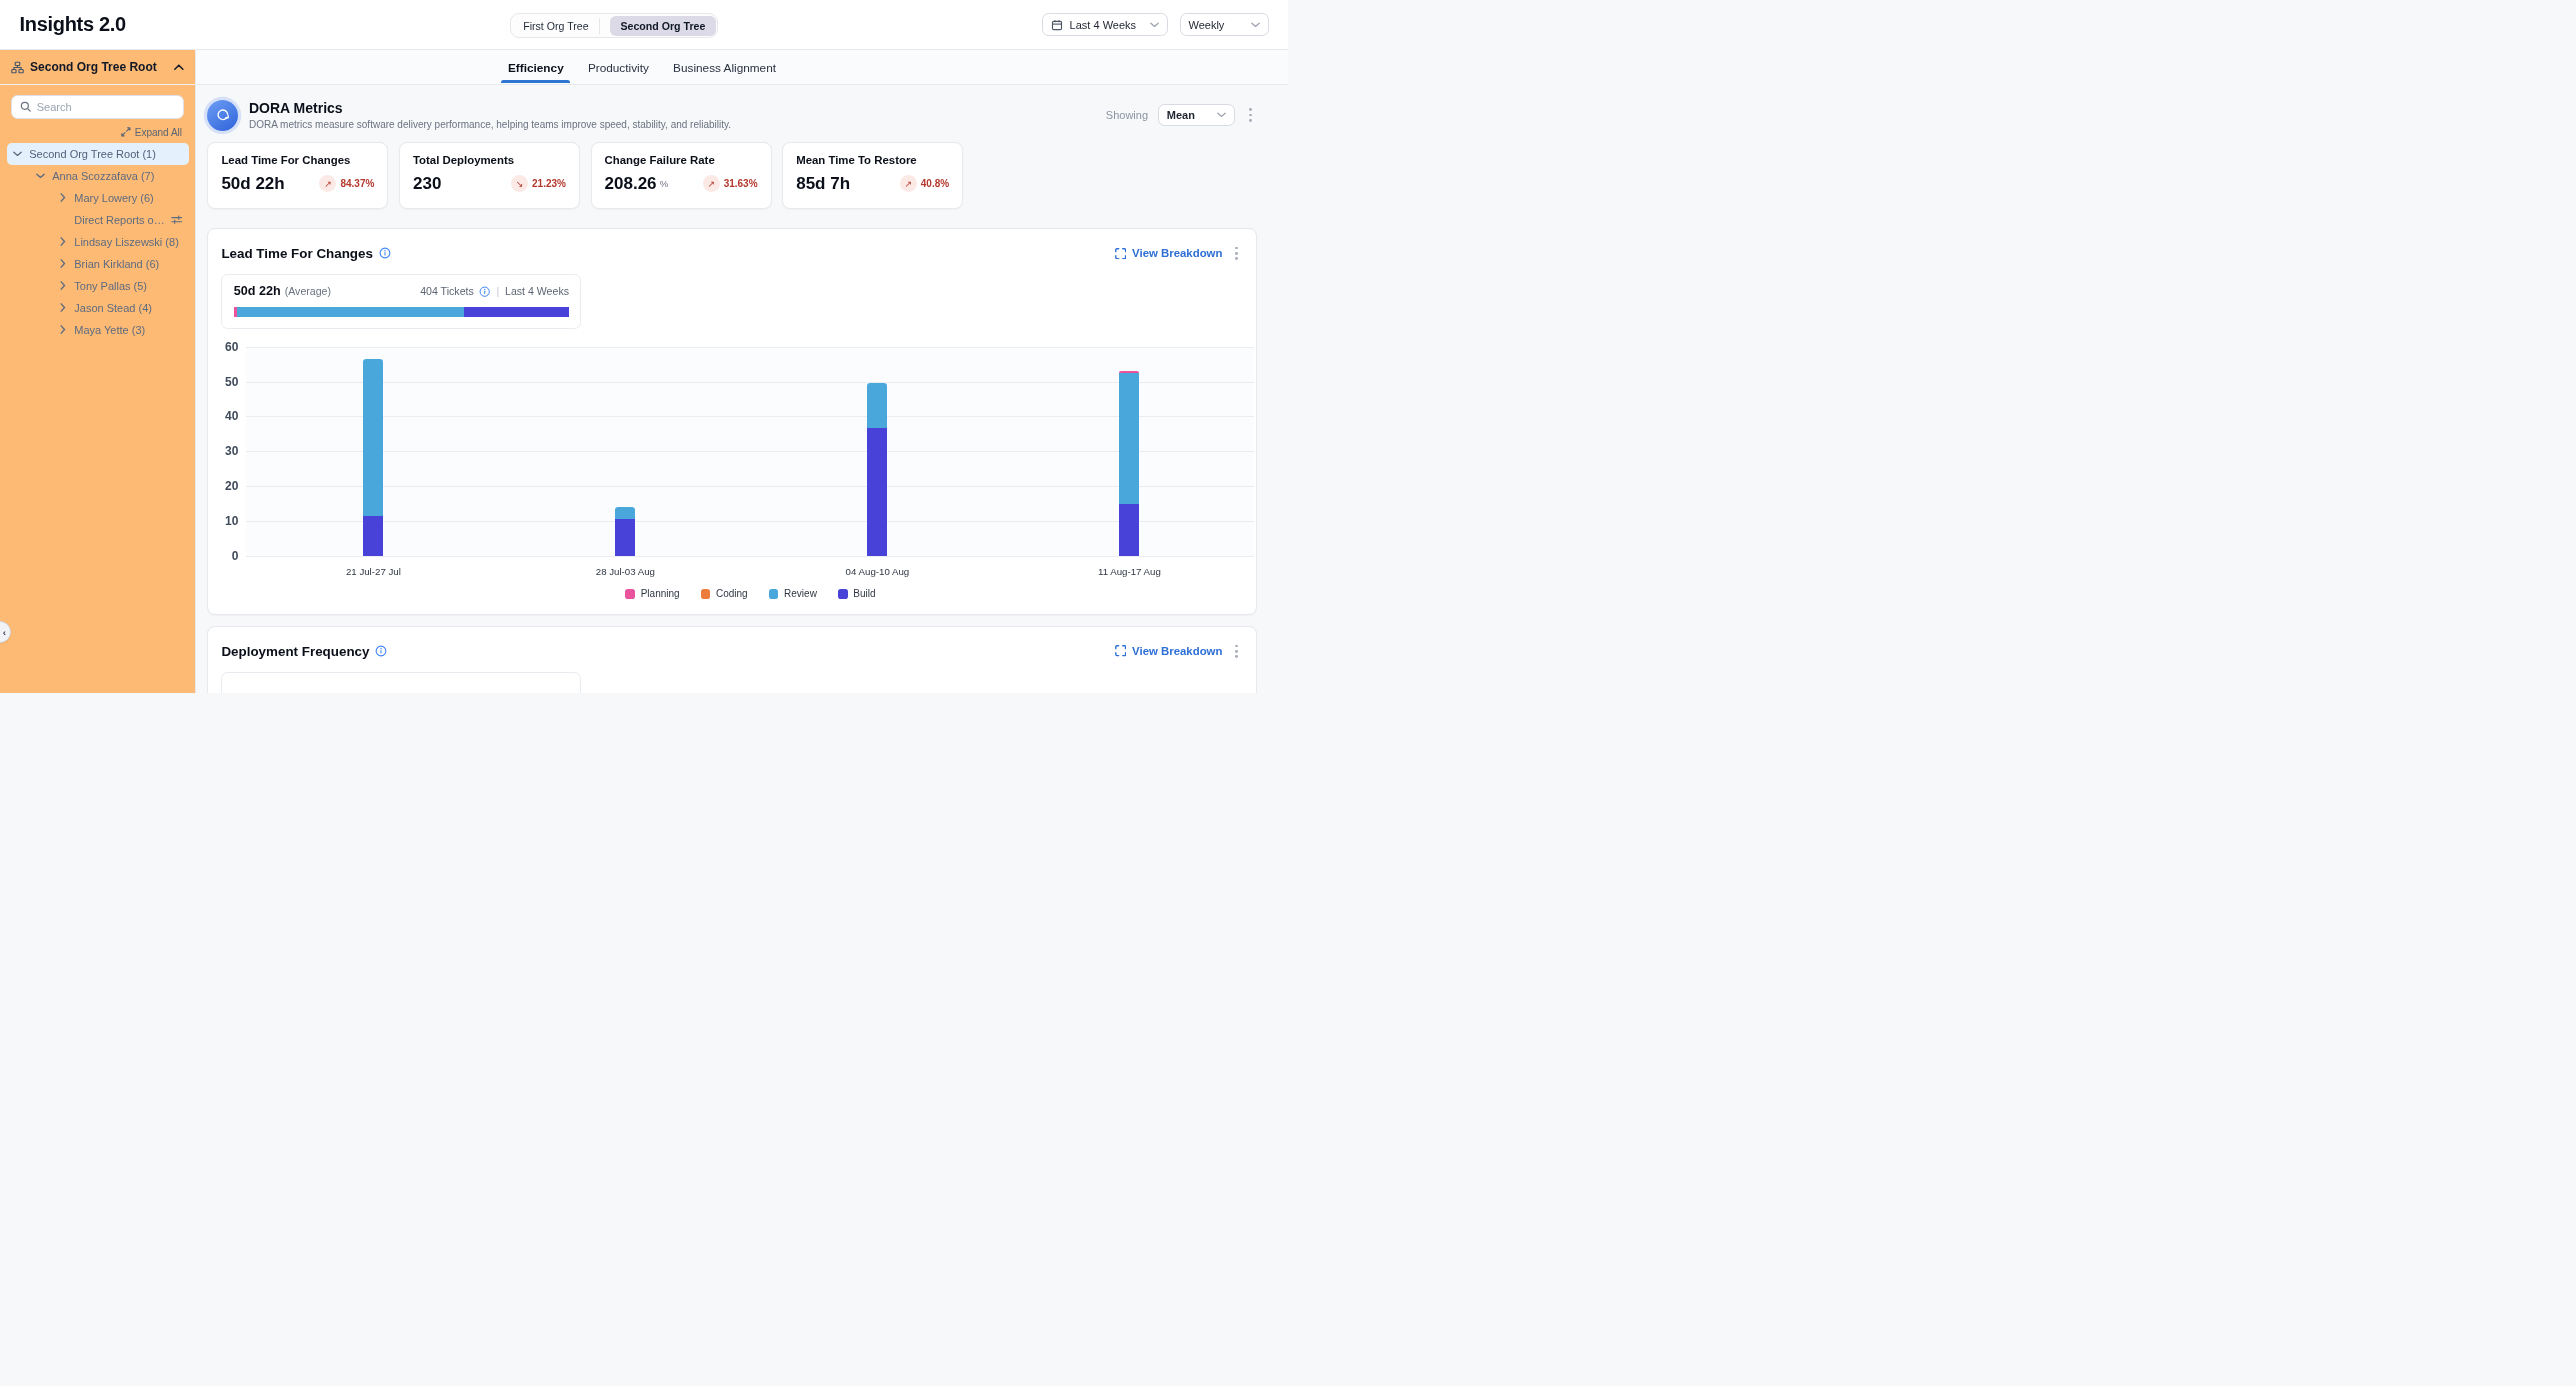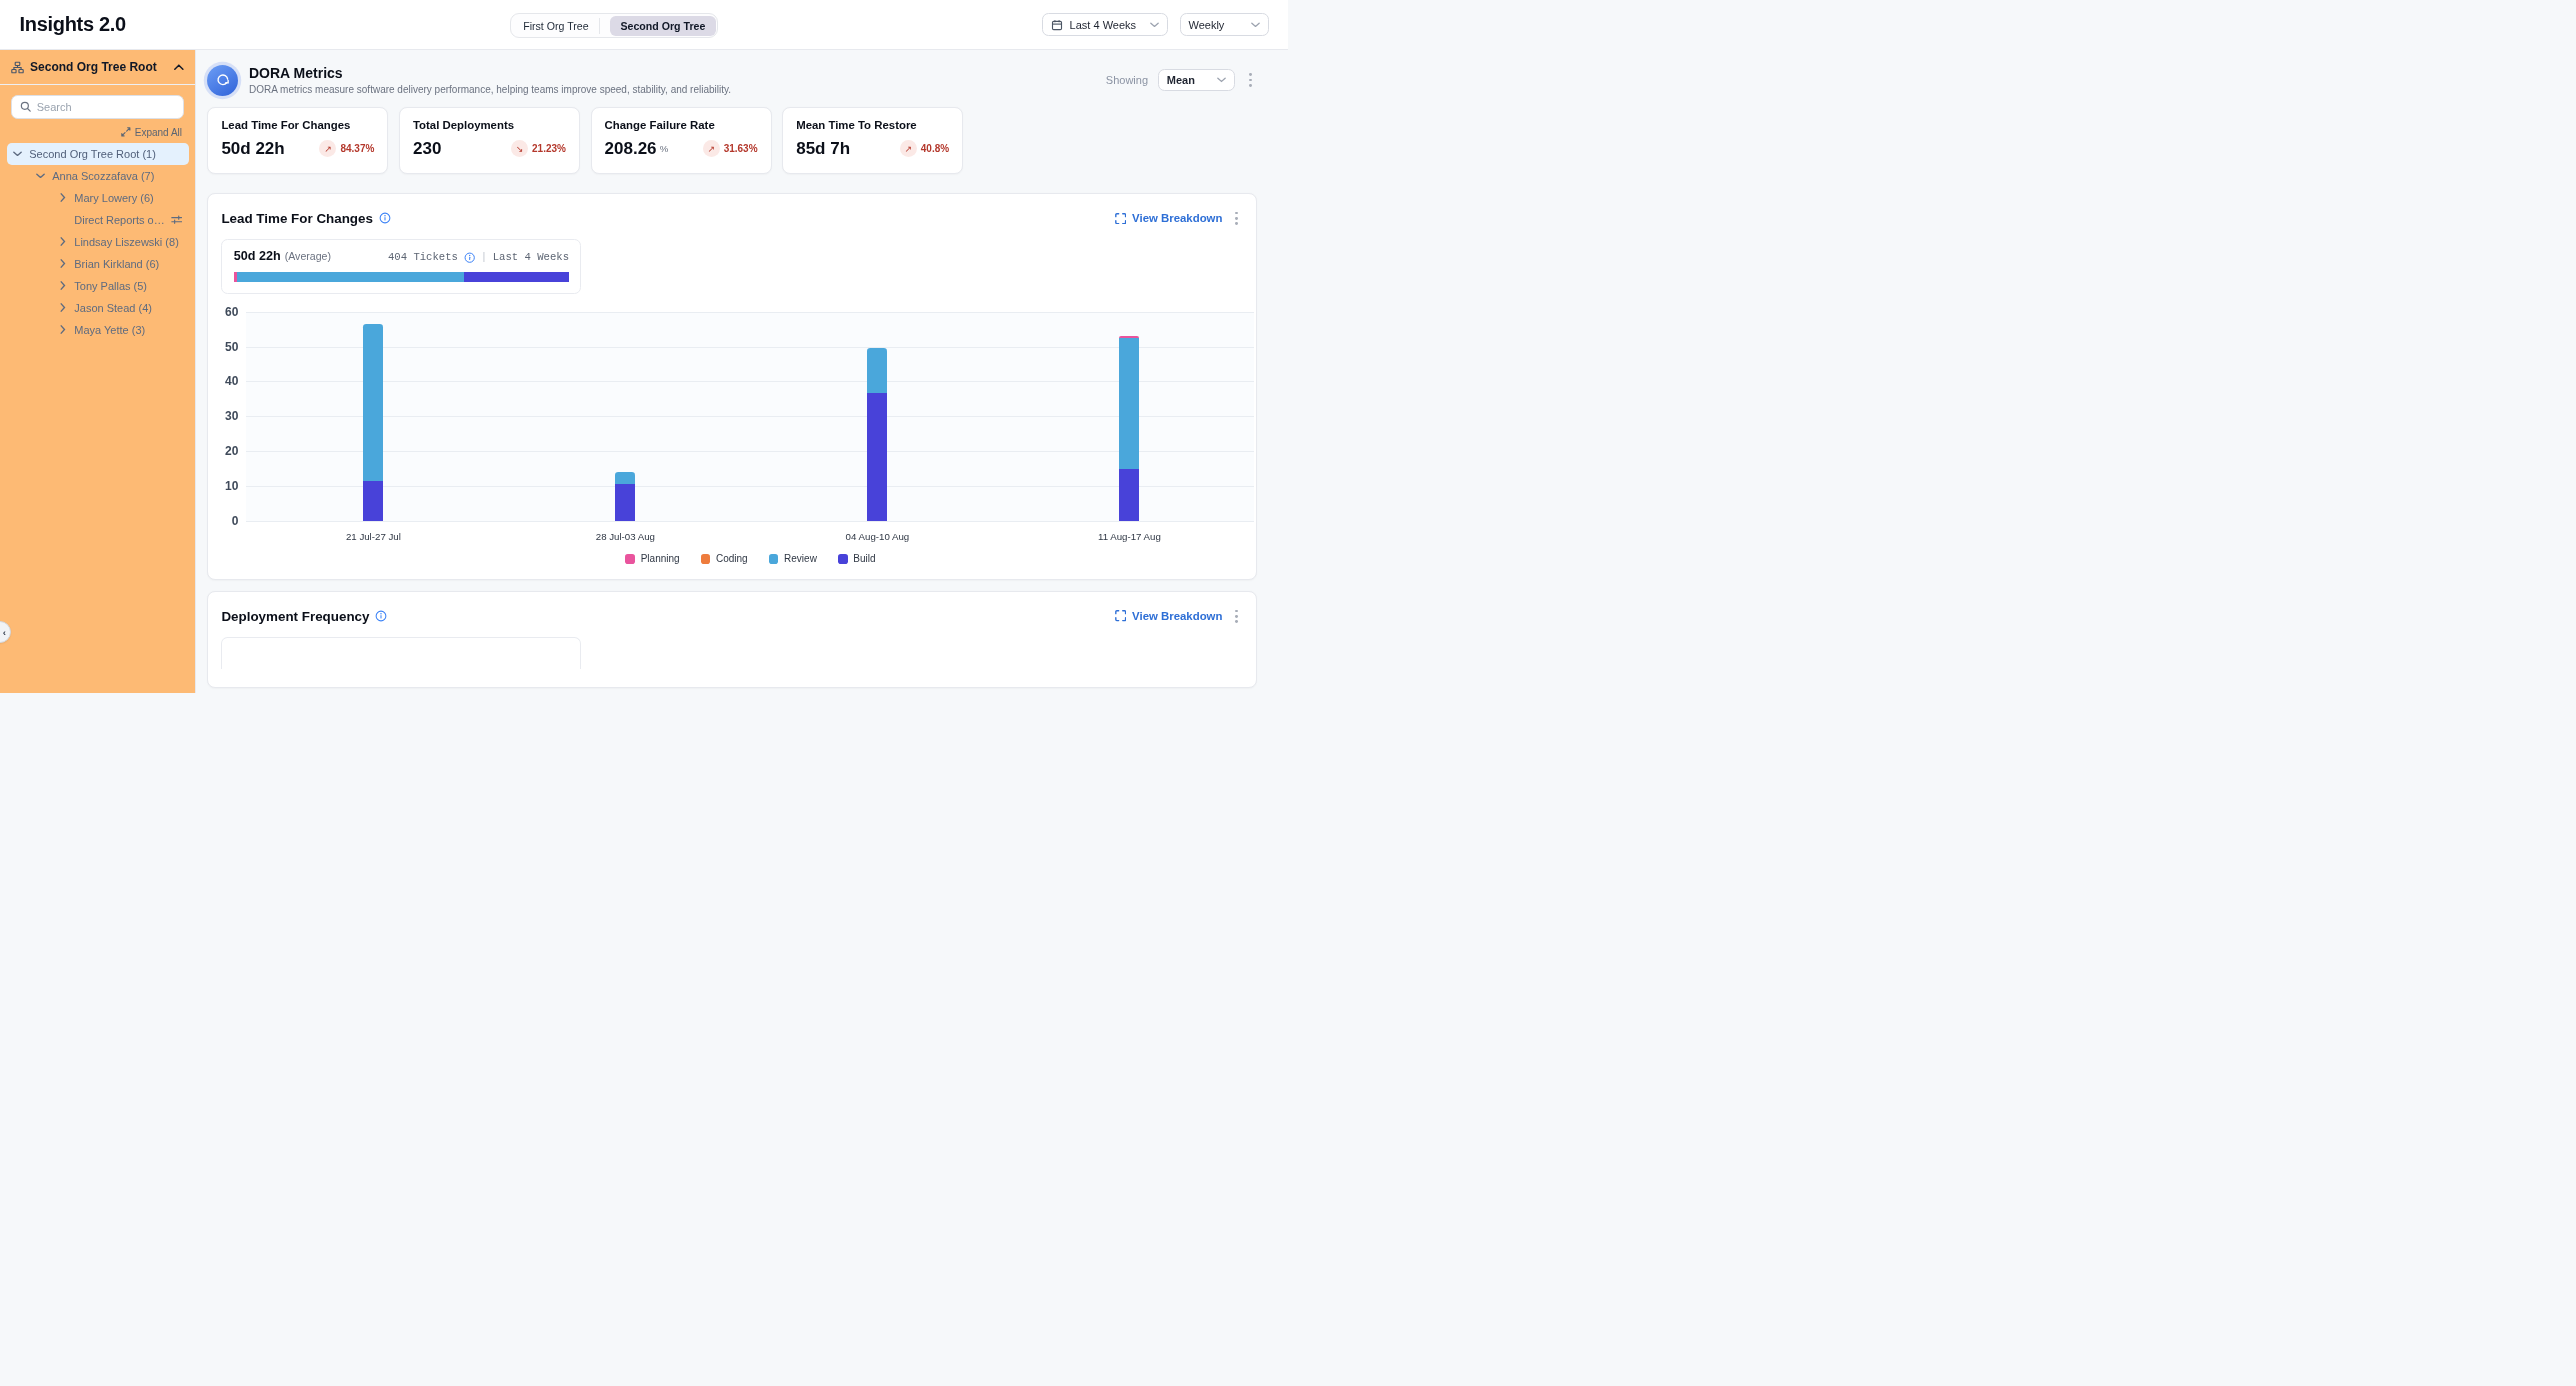--- a/index.html
+++ b/index.html
@@ -97,21 +97,21 @@
   .sec-head { display:flex; align-items:center; padding:14px 13px 0; }
   .sec-title { font-size:13.4px; font-weight:700; color:#0b0f19; display:flex; align-items:center; gap:5.7px; }
   .sec-right { margin-left:auto; display:flex; align-items:center; gap:8px; }
   .vb-link { display:flex; align-items:center; gap:5.7px; color:#2e6fd6; font-size:11.4px; font-weight:700; cursor:pointer; white-space:nowrap; }
 
   
   .avg-box { margin:10.6px 13px 0; width:360px; border:0.8px solid #e9ebf0; border-radius:6.5px; padding:9.7px 11.4px 11.4px; }
   .avg-top { display:flex; align-items:baseline; }
   .avg-val { font-size:12.6px; font-weight:700; color:#0b0f19; }
   .avg-sfx { font-size:10.6px; color:#6b7280; margin-left:4px; }
-  .avg-right { margin-left:auto; display:flex; align-items:center; gap:5.7px; font-size:10.6px; color:#5d6573;font-family:Liberation Mono, monospace; }
+  .avg-right { margin-left:auto; display:flex; align-items:center; gap:5.7px; font-size:10.6px; color:#5d6573; }
   .avg-div { color:#c3c8d1; }
   .mini-bar { margin-top:9px; height:9.7px; display:flex; overflow:hidden; }
   .mini-bar i { height:100%; }
 
   
   .chart-wrap { padding:18px 0 11.4px 38px; position:relative; }
   .plot { position:relative; height:209px; margin-right:1.6px; background:#fafcfe; }
   .gline { position:absolute; left:0; right:0; height:0.8px; background:#e9edf2; }
   .ylab { position:absolute; right:calc(100% + 8px); transform:translateY(-50%);
     font-size:12px; color:#3f4a5a;font-weight:bold; }
@@ -295,20 +295,27 @@
           <span class="tlabel">Maya Yette (3)</span>
         </div>
       </div>
 
     <div class="edge-handle">
         <span>‹</span>
       </div>
   </div>
 
   <div class="main">
+    <div class="tabs-row">
+      <div class="tabs-inner" id="tabs">
+          <div class="tab active">Efficiency</div>
+          <div class="tab">Productivity</div>
+          <div class="tab">Business Alignment</div>
+        </div>
+    </div>
 
     <div class="content">
 
       <div class="dora-head">
         <div class="dora-ic">
           <svg width="16" height="16" viewBox="0 0 20 20" fill="none" stroke="#ffffff" stroke-width="1.7" stroke-linecap="round">
             <path d="M14.6 13.4A6 6 0 1 1 15.8 9"></path>
             <polyline points="13.2,13.6 16.4,13.6 16.4,10.6" fill="none"></polyline>
           </svg>
         </div>

